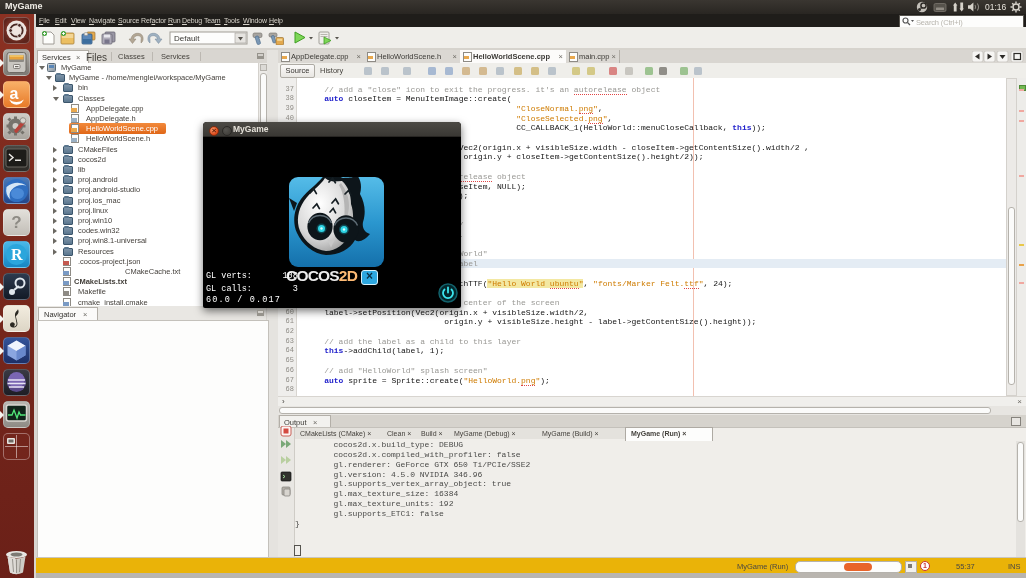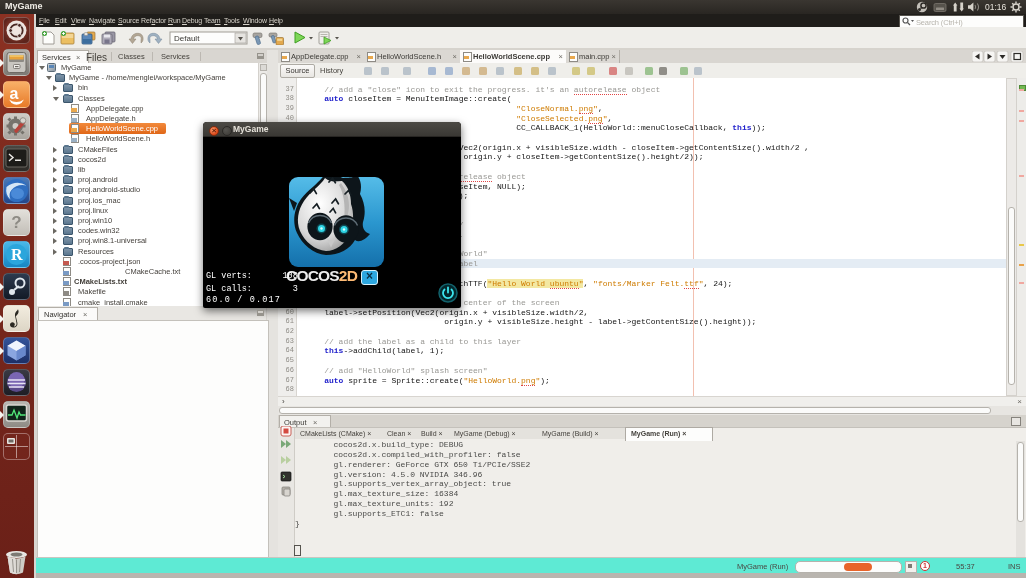--- a/index.html
+++ b/index.html
@@ -51,21 +51,21 @@
 
 #crumb{left:278px;top:396px;width:748px;height:10px;background:#f0efec;border-top:1px solid #d8d5d0;font-size:8px;color:#555}
 #hscroll{left:278px;top:406px;width:748px;height:9px;background:#e7e5e1}
 
 #outtabrow{left:278px;top:415px;width:748px;height:12px;background:#d6d3cd}
 #outtab{left:279px;top:415px;width:52px;height:12px;background:#f2f1ee;border:1px solid #b3afa8;border-bottom:none;font-size:7.5px;color:#3c3a36;box-sizing:border-box}
 #outinner{left:278px;top:427px;width:748px;height:130px;background:#f0eeea;border-top:1px solid #c4c1bb}
 .otab{position:absolute;top:0;height:11px;font-size:7px;color:#45423d;border-right:1px solid #c6c3bd;background:#e4e2dd;white-space:nowrap}
 #outtext{position:absolute;left:17px;top:12px;width:720px;height:116px;font-family:"Liberation Mono",monospace;font-size:8px;color:#4a4a48;white-space:pre;line-height:9.85px}
 
-#statusbar{left:36px;top:557px;width:990px;height:16px;background:#5eead4;border-top:1px solid #c9c6c0;box-sizing:border-box;font-size:7.5px;color:#4a4843}
+#statusbar{left:36px;top:557px;width:990px;height:16px;background:#eab308;border-top:1px solid #c9c6c0;box-sizing:border-box;font-size:7.5px;color:#4a4843}
 #bottomstrip{left:36px;top:573px;width:990px;height:5px;background:#b9b5af}
 
 #gamewin{left:203px;top:122px;width:258px;height:186px;border-radius:4px 4px 2px 2px;box-shadow:0 3px 9px rgba(0,0,0,0.55);background:#000}
 #gwtitle{position:absolute;left:0;top:0;width:258px;height:14px;border-radius:4px 4px 0 0;background:linear-gradient(#4c4a45,#3a3834);border-bottom:1px solid #282623}
 #gwtitle .tt{position:absolute;left:30px;top:2px;font-size:8.5px;font-weight:bold;color:#e6e2da}
 .gbtn{position:absolute;top:3.5px;width:8px;height:8px;border-radius:50%}
 #gwbody{position:absolute;left:1px;top:15px;width:256px;height:170px;background:#000;overflow:hidden}
 .glstat{position:absolute;left:2px;color:#fff;font-family:"Liberation Mono",monospace;font-size:8.5px;white-space:pre}
 </style></head>
 <body>

